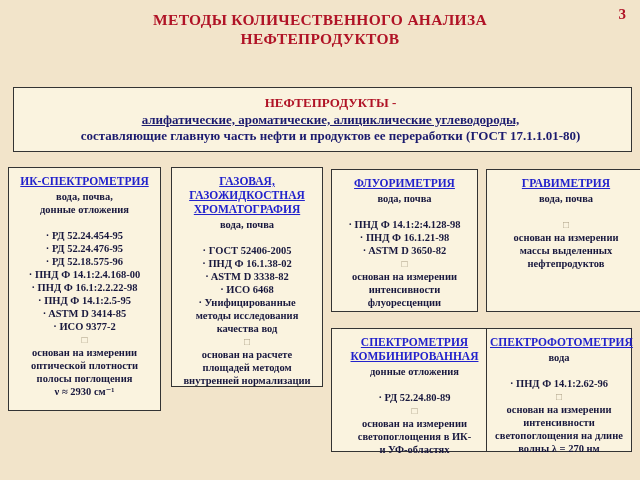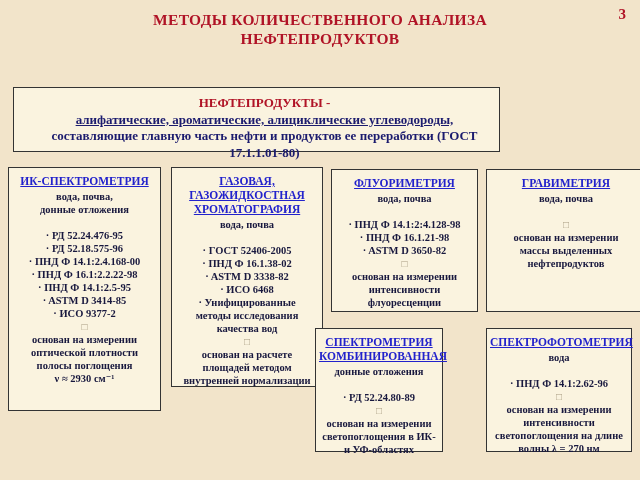--- a/index.html
+++ b/index.html
@@ -35,21 +35,21 @@
   .page-number {
     position: absolute;
     right: 14px; top: 6px;
     color: var(--title-red);
     font-size: 15px;
     font-weight: bold;
   }
   .definition-box {
     position: absolute;
     left: 13px; top: 87px;
-    width: 487px; height: 65px;
+    width: 619px; height: 65px;
     background: var(--box-bg);
     border: 1px solid var(--border);
     text-align: center;
     padding-top: 7px;
     font-weight: bold;
     font-size: 13px;
     line-height: 16.5px;
     color: var(--body-navy);
     padding-left: 16px;
   }
@@ -84,41 +84,42 @@
     font-size: 10px;
     line-height: 13px;
   }
   .method-card .principle {
     white-space: pre-line;
   }
   #box1 { left: 8px;   top: 167px; width: 153px; height: 244px; }
   #box2 { left: 171px; top: 167px; width: 152px; height: 220px; }
   #box3 { left: 331px; top: 169px; width: 147px; height: 143px; }
   #box4 { left: 486px; top: 169px; width: 160px; height: 143px; }
-  #box5 { left: 315px; top: 328px; width: 128px; height: 124px; }
+  #box5 { left: 331px; top: 328px; width: 167px; height: 124px; }
   #box6 { left: 486px; top: 328px; width: 146px; height: 124px; }
 </style>
 </head>
 <body>
 
 <div class="page-title">МЕТОДЫ КОЛИЧЕСТВЕННОГО АНАЛИЗА
 НЕФТЕПРОДУКТОВ</div>
 <div class="page-number">3</div>
 
 <div class="definition-box">
   <div class="def-heading">НЕФТЕПРОДУКТЫ -</div>
   <div class="def-underlined">алифатические, ароматические, алициклические углеводороды,</div>
   <div class="def-plain">составляющие главную часть нефти и продуктов ее переработки (ГОСТ 17.1.1.01-80)</div>
 </div>
 
 <div class="method-card" id="box1">
   <div class="mtitle">ИК-СПЕКТРОМЕТРИЯ</div>
   <div class="media">вода, почва,
 донные отложения</div>
   <div class="stds">
+      <div class="std-line">· РД 52.24.454-95</div>
       <div class="std-line">· РД 52.24.476-95</div>
       <div class="std-line">· РД 52.18.575-96</div>
       <div class="std-line">· ПНД Ф 14.1:2.4.168-00</div>
       <div class="std-line">· ПНД Ф 16.1:2.2.22-98</div>
       <div class="std-line">· ПНД Ф 14.1:2.5-95</div>
       <div class="std-line">· ASTM D 3414-85</div>
       <div class="std-line">· ИСО 9377-2</div>
     </div>
   <div class="sq">□</div>
   <div class="principle">основан на измерении

